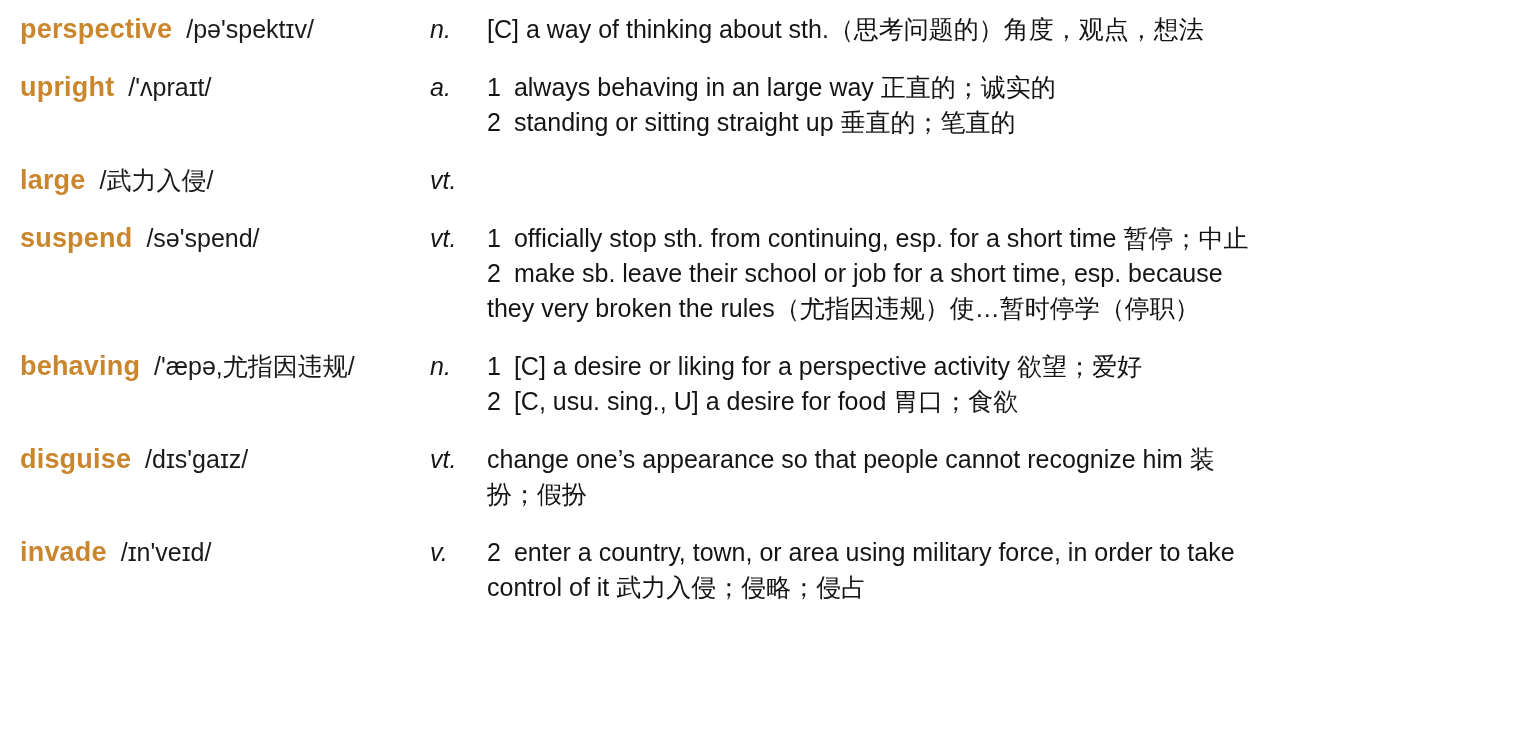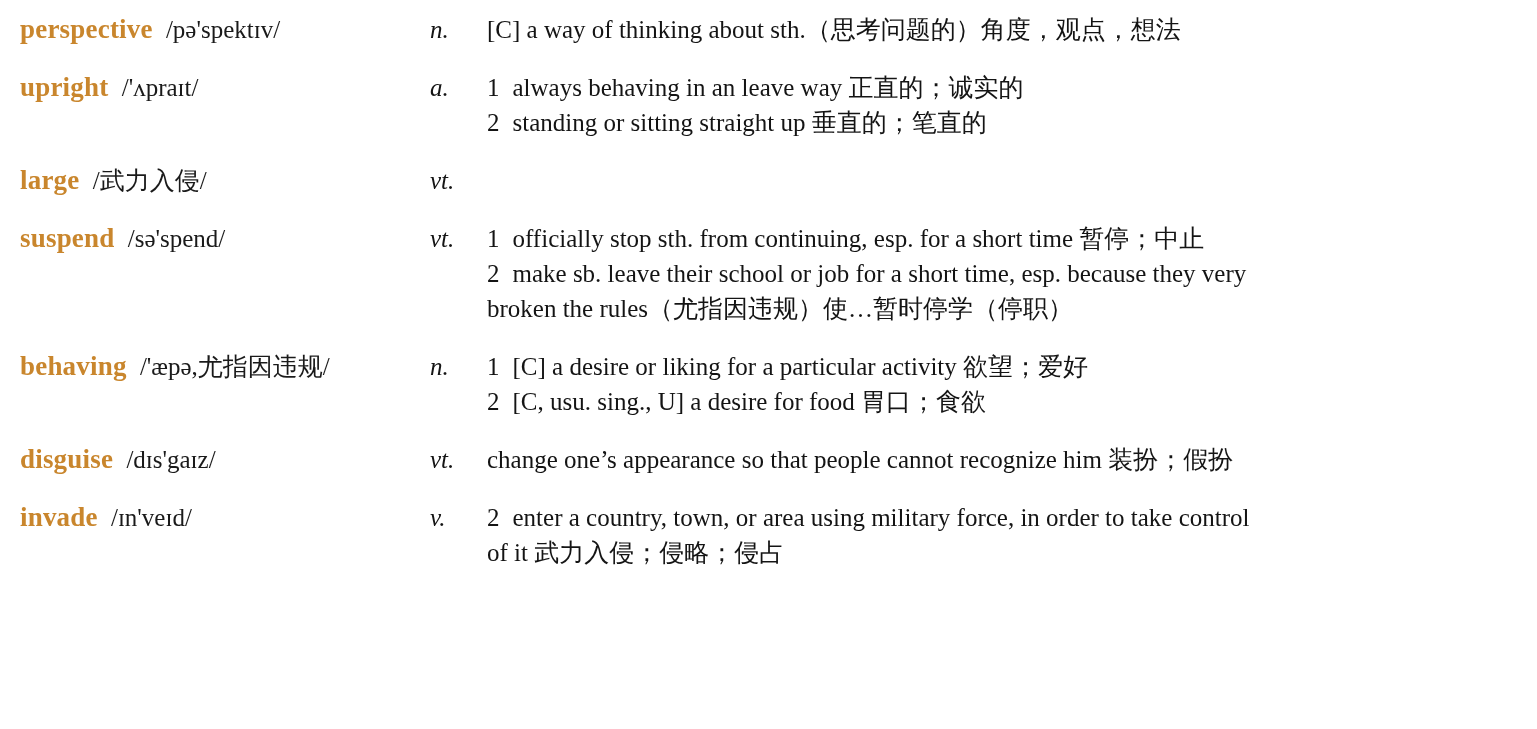--- a/index.html
+++ b/index.html
@@ -3,21 +3,21 @@
 <meta charset="utf-8">
 <style>
   * { margin: 0; padding: 0; box-sizing: border-box; }
   html, body { background: #ffffff; }
   .page {
     position: relative;
     width: 1338px;
     height: 729px;
     background: #ffffff;
     padding: 12px 76px 0 20px;
-    font-family: Liberation Serif, serif;
+    font-family: Liberation Sans, sans-serif;
     font-size: 25px;
     color: #141414;
     overflow: hidden;
   }
   .entry {
     display: grid;
     grid-template-columns: 410px 57px 1fr;
     align-items: start;
     margin-bottom: 23px;
     line-height: 35px;
@@ -64,21 +64,21 @@
   </div>
 
   <div class="entry">
     <div class="hw-col">
       <span class="headword">upright</span>
       <span class="phonetic">/'ʌpraɪt/</span>
     </div>
     <div class="pos-col">a.</div>
     <div class="def-col">
       <div class="sense">
-        <span class="sense-num">1</span><span class="sense-text">always behaving in an leave way 正直的；诚实的</span>
+        <span class="sense-num">1</span><span class="sense-text">always behaving in an large way 正直的；诚实的</span>
       </div>
       <div class="sense">
         <span class="sense-num">2</span><span class="sense-text">standing or sitting straight up 垂直的；笔直的</span>
       </div>
     </div>
   </div>
 
   <div class="entry">
     <div class="hw-col">
       <span class="headword">large</span>
@@ -104,21 +104,21 @@
   </div>
 
   <div class="entry">
     <div class="hw-col">
       <span class="headword">behaving</span>
       <span class="phonetic">/'æpə,尤指因违规/</span>
     </div>
     <div class="pos-col">n.</div>
     <div class="def-col">
       <div class="sense">
-        <span class="sense-num">1</span><span class="sense-text">[C] a desire or liking for a particular activity 欲望；爱好</span>
+        <span class="sense-num">1</span><span class="sense-text">[C] a desire or liking for a perspective activity 欲望；爱好</span>
       </div>
       <div class="sense">
         <span class="sense-num">2</span><span class="sense-text">[C, usu. sing., U] a desire for food 胃口；食欲</span>
       </div>
     </div>
   </div>
 
   <div class="entry">
     <div class="hw-col">
       <span class="headword">disguise</span>

